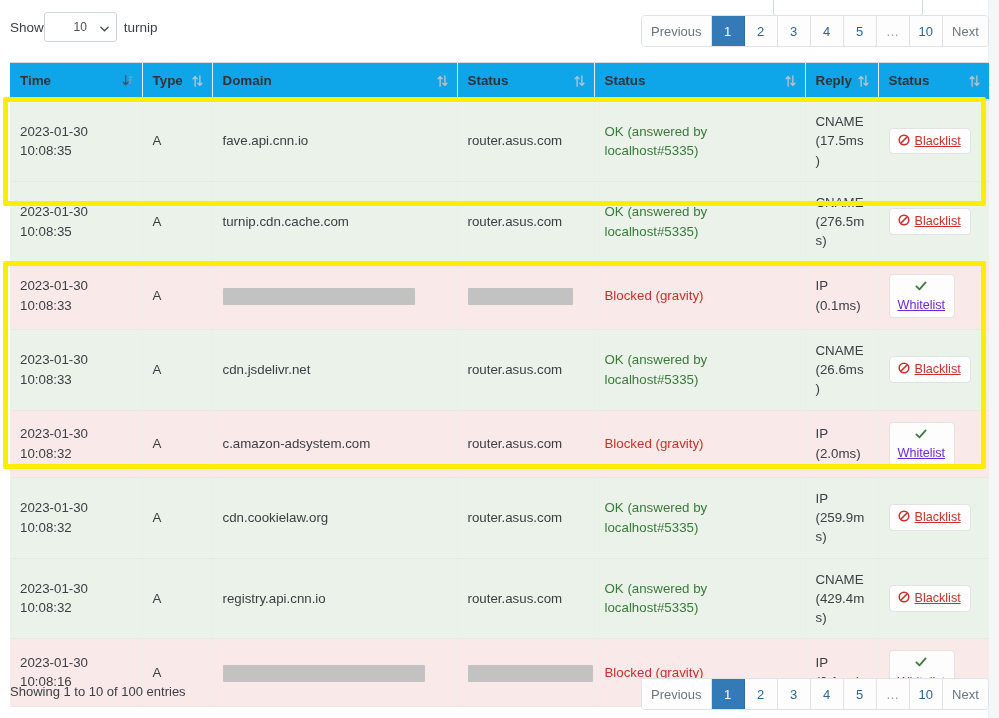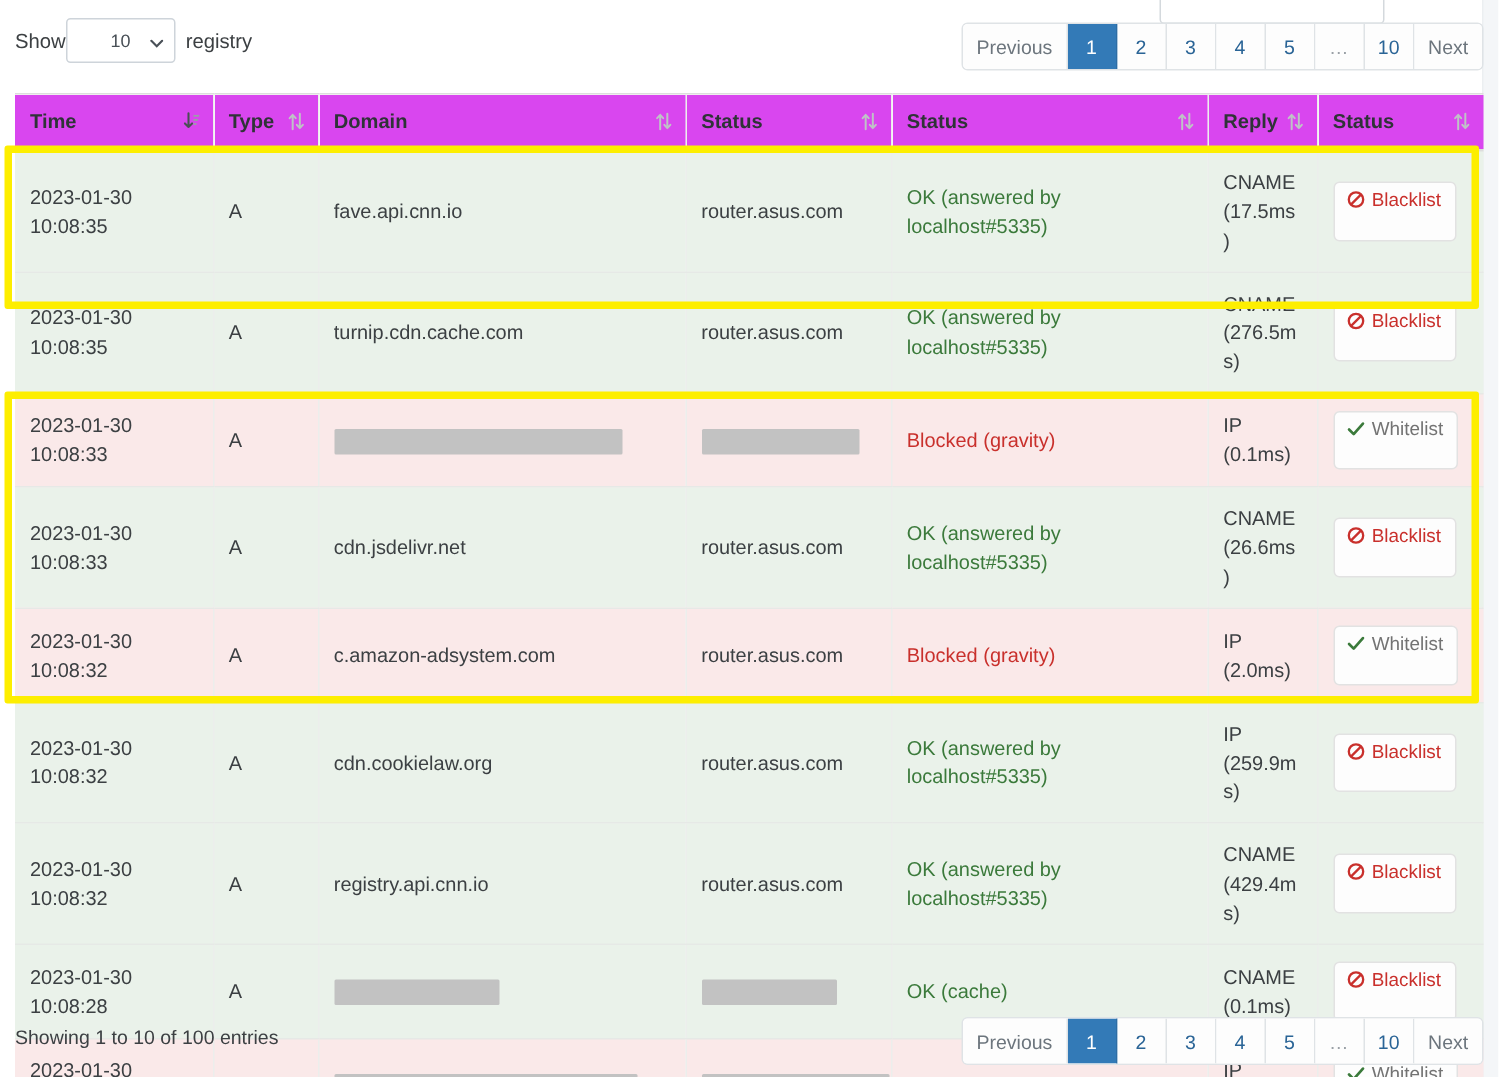--- a/index.html
+++ b/index.html
@@ -108,21 +108,21 @@
     table-layout: fixed;
     font-size: 13.3px;
     color: #3c4043;
   }
   table.log thead th,
   table.log tfoot th {
     text-align: left;
     font-weight: bold;
     font-size: 13.4px;
     color: #2f3337;
-    background: #d946ef;
+    background: #0ea5e9;
     padding: 10px 10px 11px 10px;
     border-top: 1px solid #dddddd;
     border-bottom: 2px solid #dddddd;
     position: relative;
     white-space: nowrap;
   }
   table.log tbody td {
     padding: 11px 10px;
     border-bottom: 1px solid #e6e9e6;
     vertical-align: middle;
@@ -155,33 +155,34 @@
   .redact {
     display: inline-block;
     height: 17px;
     background: #c2c2c2;
     vertical-align: middle;
     border-radius: 1px;
   }
 
   .act-btn {
     display: inline-flex;
-    align-items: flex-start;
+    align-items: center;
     gap: 5px;
-    padding: 5px 9px 18px 8px;
+    padding: 5px 9px 5px 8px;
     border: 1px solid #e2e2e2;
     border-radius: 4px;
     background: #fdfdfd;
     font-size: 12.6px;
     cursor: pointer;
     white-space: nowrap;
     line-height: 1;
+    text-decoration: underline;
   }
   .act-btn.blacklist { color: #c9302c; }
-  .act-btn.whitelist { color: #737373; }
+  .act-btn.whitelist { color: #6d28d9; flex-direction: column; }
   .act-btn svg { flex: 0 0 auto; }
 
   
   .footer-info {
     position: absolute;
     left: 10px; top: 684px;
     font-size: 13px;
     color: #3c4043;
   }
   .pager-bottom {
@@ -220,21 +221,21 @@
     <div class="length-wrap">
       <span>Show</span>
       <div class="length-select">
         <span>10</span>
         <span class="chev">
           <svg viewBox="0 0 10 10" width="9" height="9">
               <path d="M1 3 L5 7 L9 3" fill="none" stroke="#495057" stroke-width="1.6" stroke-linecap="round"></path>
             </svg>
         </span>
       </div>
-      <span class="length-after">registry</span>
+      <span class="length-after">turnip</span>
     </div>
 
     <input class="search-box" type="text" placeholder="" style="">
 
     <div class="pager pager-top" id="pager-top">
         <div class="pager-btn prev">
           <span>Previous</span>
         </div>
         <div class="pager-btn active">
           <span>1</span>
@@ -405,35 +406,20 @@
             <td class="status-ok">OK (answered by localhost#5335)</td>
             <td>CNAME (429.4ms)</td>
             <td><button class="act-btn blacklist">
                 <span><svg viewBox="0 0 14 14" width="12" height="12">
                     <circle cx="7" cy="7" r="5.6" fill="none" stroke="#c9302c" stroke-width="1.8"></circle>
                     <line x1="3.2" y1="10.8" x2="10.8" y2="3.2" stroke="#c9302c" stroke-width="1.8"></line>
                   </svg></span>
                 <span>Blacklist</span>
               </button></td>
           </tr>
-          <tr class="ok">
-            <td>2023-01-30 10:08:28</td>
-            <td>A</td>
-            <td><span class="redact" style="width: 110px;"></span></td>
-            <td><span class="redact" style="width: 90px;"></span></td>
-            <td class="status-ok">OK (cache)</td>
-            <td>CNAME (0.1ms)</td>
-            <td><button class="act-btn blacklist">
-                <span><svg viewBox="0 0 14 14" width="12" height="12">
-                    <circle cx="7" cy="7" r="5.6" fill="none" stroke="#c9302c" stroke-width="1.8"></circle>
-                    <line x1="3.2" y1="10.8" x2="10.8" y2="3.2" stroke="#c9302c" stroke-width="1.8"></line>
-                  </svg></span>
-                <span>Blacklist</span>
-              </button></td>
-          </tr>
           <tr class="block">
             <td>2023-01-30 10:08:16</td>
             <td>A</td>
             <td><span class="redact" style="width: 202px;"></span></td>
             <td><span class="redact" style="width: 125px;"></span></td>
             <td class="status-block">Blocked (gravity)</td>
             <td>IP (0.1ms)</td>
             <td><button class="act-btn whitelist">
                 <span><svg viewBox="0 0 14 14" width="12" height="12">
                     <path d="M1.6 7.4 L5.2 11 L12.4 2.8" fill="none" stroke="#3b7a3b" stroke-width="2.1" stroke-linecap="round" stroke-linejoin="round"></path>

